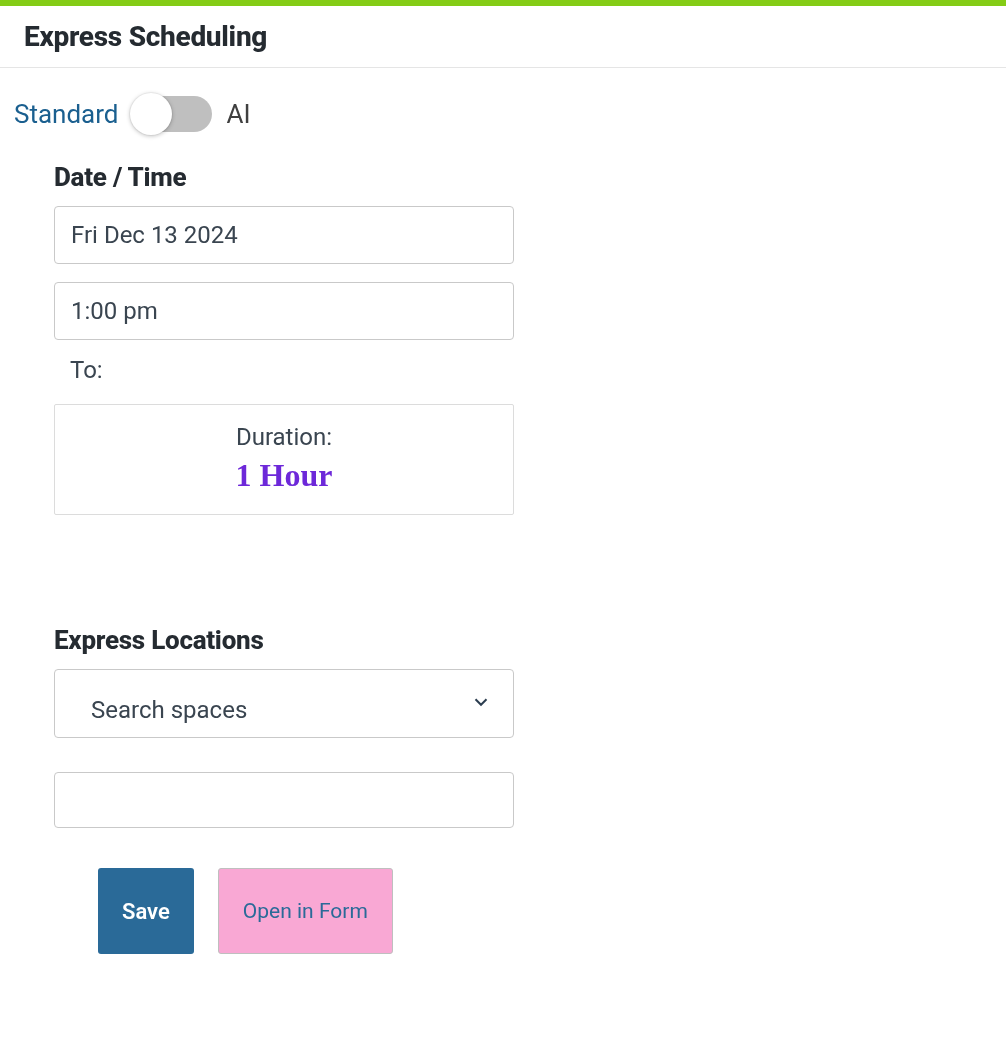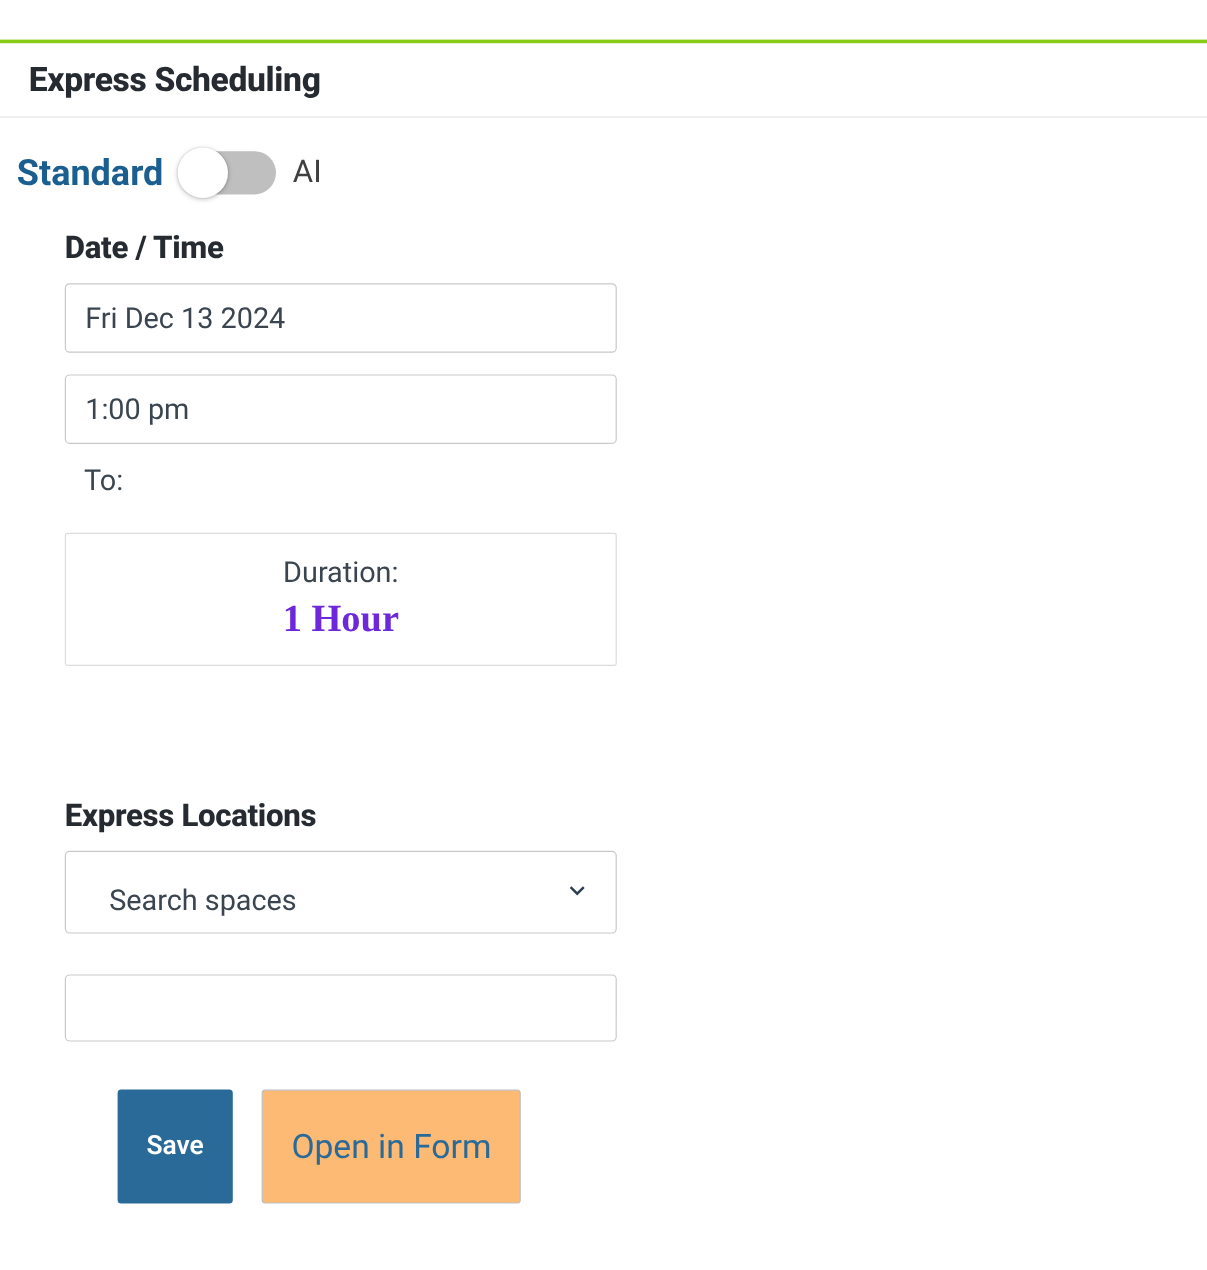--- a/index.html
+++ b/index.html
@@ -7,44 +7,43 @@
       margin: 0;
       padding: 0;
     }
     body {
       font-family: -apple-system, BlinkMacSystemFont, "Segoe UI", Roboto, "Helvetica Neue", Arial, sans-serif;
       background: #fff;
       color: #2c3e50;
       width: 1006px;
     }
     .header-bar {
-      border-top: 3px solid #84cc16;
+      border-top: 6px solid #84cc16;
       border-bottom: 1px solid #e5e5e5;
       padding: 14px 24px;
-      margin-top: 33px;
     }
     .header-title {
       font-size: 28px;
       font-weight: 800;
       color: #252b31;
       letter-spacing: -0.01em;
     }
     .content {
       padding: 28px 14px 40px 14px;
     }
     .mode-row {
       display: flex;
       align-items: center;
       gap: 14px;
       margin-bottom: 30px;
     }
     .mode-label-standard {
-      font-size: 30px;
+      font-size: 26px;
       color: #1a5f8f;
-      font-weight: 700;
+      font-weight: 400;
     }
     .mode-label-ai {
       font-size: 26px;
       color: #404040;
       font-weight: 400;
     }
     .toggle {
       width: 80px;
       height: 36px;
       background: #bfbfbf;
@@ -167,25 +166,25 @@
       border: none;
       border-radius: 3px;
       font-size: 22px;
       font-weight: 600;
       padding: 14px 24px;
       cursor: pointer;
       font-family: inherit;
       text-align: right;
     }
     .btn-secondary {
-      background: #fdba74;
+      background: #f9a8d4;
       color: #2a6a98;
       border: 1px solid #bfbfbf;
       border-radius: 3px;
-      font-size: 28px;
+      font-size: 21px;
       font-weight: 400;
       padding: 30px 24px;
       cursor: pointer;
       font-family: inherit;
     }
   </style>
 </head>
 <body>
 
 <div class="header-bar">
@@ -206,21 +205,21 @@
 
     <h2 class="section-heading">Date / Time</h2>
 
     <input type="text" class="input-field" value="Fri Dec 13 2024" style="">
 
     <input type="text" class="input-field" value="1:00 pm" style="">
 
     <div class="to-label">To:</div>
 
 
-    <div class="duration-box" style="margin-top:30px;">
+    <div class="duration-box" style="margin-top:20px;">
       <div class="duration-label">Duration:</div>
       <div class="duration-value">1 Hour</div>
     </div>
 
     <div class="big-gap"></div>
 
     <h2 class="section-heading">Express Locations</h2>
 
     <div class="select-wrap">
       <button type="button" class="select-field">Search spaces</button>

